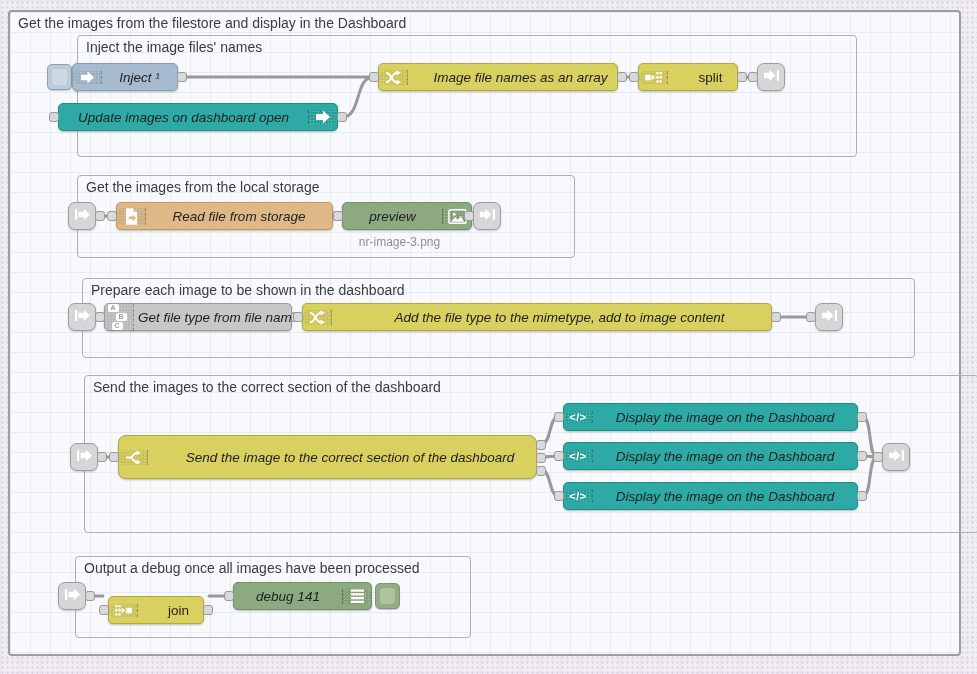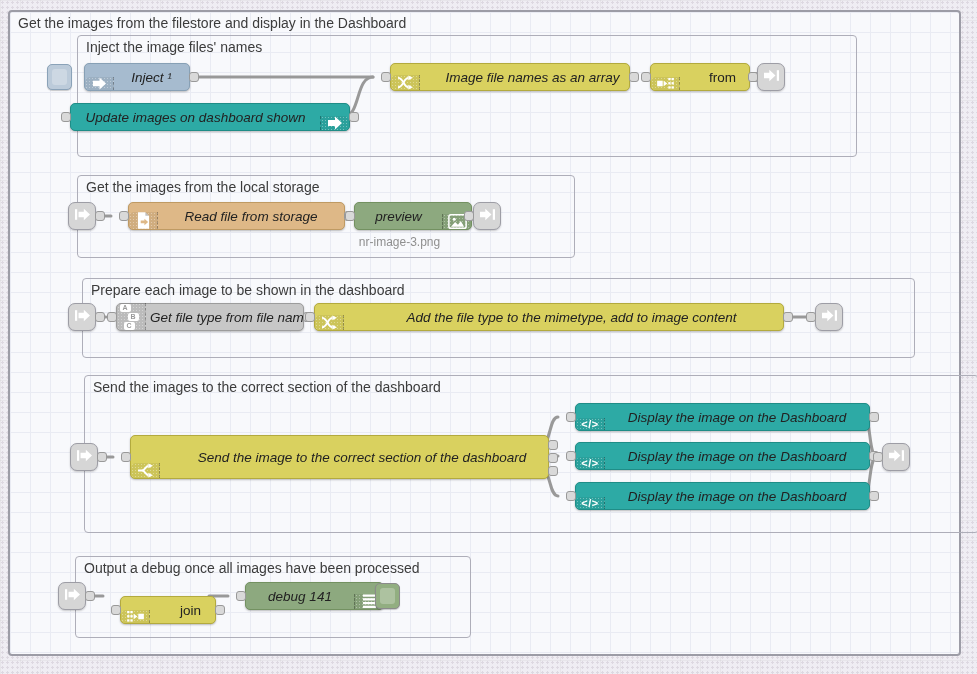--- a/index.html
+++ b/index.html
@@ -21,23 +21,22 @@
       linear-gradient(to bottom, #e9ebf3 1px, transparent 1px);
     background-size:20px 20px;
     border:2px solid #9c9ca6;
   }
   .group.inner{border:1.5px solid #aeaeb9;background:transparent;margin-left:44px;}
   .group-label{position:absolute;top:3px;left:8px;font-size:14px;color:#3c3c3c;white-space:nowrap;}
   svg.wires{position:absolute;left:0;top:0;z-index:2;pointer-events:none;}
   svg.wires path{stroke:#999;stroke-width:3;fill:none;stroke-linecap:round;}
   .node{
     position:absolute;height:28px;border-radius:5px;box-sizing:border-box;
-    display:flex;align-items:flex-end;z-index:4;
+    display:flex;align-items:center;z-index:4;
     box-shadow:0 1px 2px rgba(0,0,0,0.25);
-    margin-left:12px;
   }
   .node .label{
     flex:1;align-self:center;text-align:center;font-size:13.5px;color:#222;
     white-space:nowrap;padding:0 4px;
   }
   .node .label.it{font-style:italic;}
   .node .icon{
     width:28px;flex:0 0 28px;display:flex;align-items:center;justify-content:center;
     background-color:rgba(0,0,0,0.06);
     background-image:radial-gradient(rgba(255,255,255,0.35) 1px, transparent 1px);
@@ -136,21 +135,21 @@
       <svg width="15" height="13" viewBox="0 0 16 14">
           <path d="M1 4 H8 V0.5 L15 7 8 13.5 V10 H1 Z" fill="#fff"></path>
         </svg>
     </span>
     <span class="label it">Inject ¹</span>
     <span class="port out"></span>
   </div>
 
   <div class="node teal" style="left:58px;top:103px;width:280px;">
     <span class="port in"></span>
-    <span class="label it">Update images on dashboard shown</span>
+    <span class="label it">Update images on dashboard open</span>
     <span class="icon right">
       <svg width="16" height="14" viewBox="0 0 16 14">
           <path d="M1 4 H8 V0.5 L15 7 8 13.5 V10 H1 Z" fill="#fff"></path>
         </svg>
     </span>
     <span class="port out"></span>
   </div>
 
   <div class="node yellow" style="left:378px;top:63px;width:240px;">
     <span class="port in"></span>
@@ -174,21 +173,21 @@
         <g fill="#fff">
             <rect x="12" y="1" width="2.5" height="2.5"></rect>
             <rect x="15.5" y="1" width="2.5" height="2.5"></rect>
             <rect x="12" y="5.5" width="2.5" height="2.5"></rect>
             <rect x="15.5" y="5.5" width="2.5" height="2.5"></rect>
             <rect x="12" y="10" width="2.5" height="2.5"></rect>
             <rect x="15.5" y="10" width="2.5" height="2.5"></rect>
           </g>
       </svg>
     </span>
-    <span class="label">from</span>
+    <span class="label">split</span>
     <span class="port out"></span>
   </div>
 
   <div class="link-node" style="left:757px;top:63px;">
     <span class="port in"></span>
     <span>
       <svg width="15" height="13" viewBox="0 0 17 14">
           <path d="M0 4 H6 V0.5 L13 7 6 13.5 V10 H0 Z" fill="#fff"></path>
           <rect x="14.5" y="1" width="2.5" height="12" fill="#fff"></rect>
         </svg>
@@ -211,21 +210,21 @@
       <svg width="13" height="17" viewBox="0 0 14 18">
         <path d="M1 0 H9 L13 4 V18 H1 Z" fill="#fff"></path>
         <path d="M9 0 L13 4 H9 Z" fill="rgba(0,0,0,0.25)"></path>
         <path d="M4 9 h4 v-2 l4 3.5 -4 3.5 v-2 h-4 z" fill="#deb887"></path>
       </svg>
     </span>
     <span class="label it">Read file from storage</span>
     <span class="port out"></span>
   </div>
 
-  <div class="node green" style="left:342px;top:202px;width:118px;">
+  <div class="node green" style="left:342px;top:202px;width:130px;">
     <span class="port in"></span>
     <span class="label it">preview</span>
     <span class="icon right">
       <svg width="19" height="15" viewBox="0 0 20 16">
         <rect x="0.8" y="0.8" width="18.4" height="14.4" rx="2" fill="none" stroke="#fff" stroke-width="1.6"></rect>
         <circle cx="6.5" cy="5.5" r="1.6" fill="#fff"></circle>
         <path d="M3 13.5 L7.5 8.5 10.5 11.5 13.5 7.5 17 13.5 Z" fill="#fff"></path>
       </svg>
     </span>
     <span class="port out"></span>
@@ -291,21 +290,21 @@
   <div class="link-node" style="left:70px;top:443px;">
     <span>
       <svg width="15" height="13" viewBox="0 0 17 14">
           <rect x="0" y="1" width="2.5" height="12" fill="#fff"></rect>
           <path d="M4 4 H10 V0.5 L17 7 10 13.5 V10 H4 Z" fill="#fff"></path>
         </svg>
     </span>
     <span class="port out"></span>
   </div>
 
-  <div class="node yellow" style="left:118px;top:435px;width:419px;height:44px;">
+  <div class="node yellow" style="left:118px;top:435px;width:419px;height:44px;border-radius:8px;">
     <span class="port in"></span>
     <span class="icon">
       <svg width="17" height="15" viewBox="0 0 18 16">
         <path d="M1 8 H5 C9 8 9 3 12 3 M5 8 C9 8 9 13 12 13" stroke="#fff" stroke-width="2" fill="none"></path>
         <path d="M12 0.5 L17 3 12 5.5 Z" fill="#fff"></path>
           <path d="M12 10.5 L17 13 12 15.5 Z" fill="#fff"></path>
       </svg>
     </span>
     <span class="label it">Send the image to the correct section of the dashboard</span>
     <span class="port fixed" style="right:-10px;top:4px;"></span>

